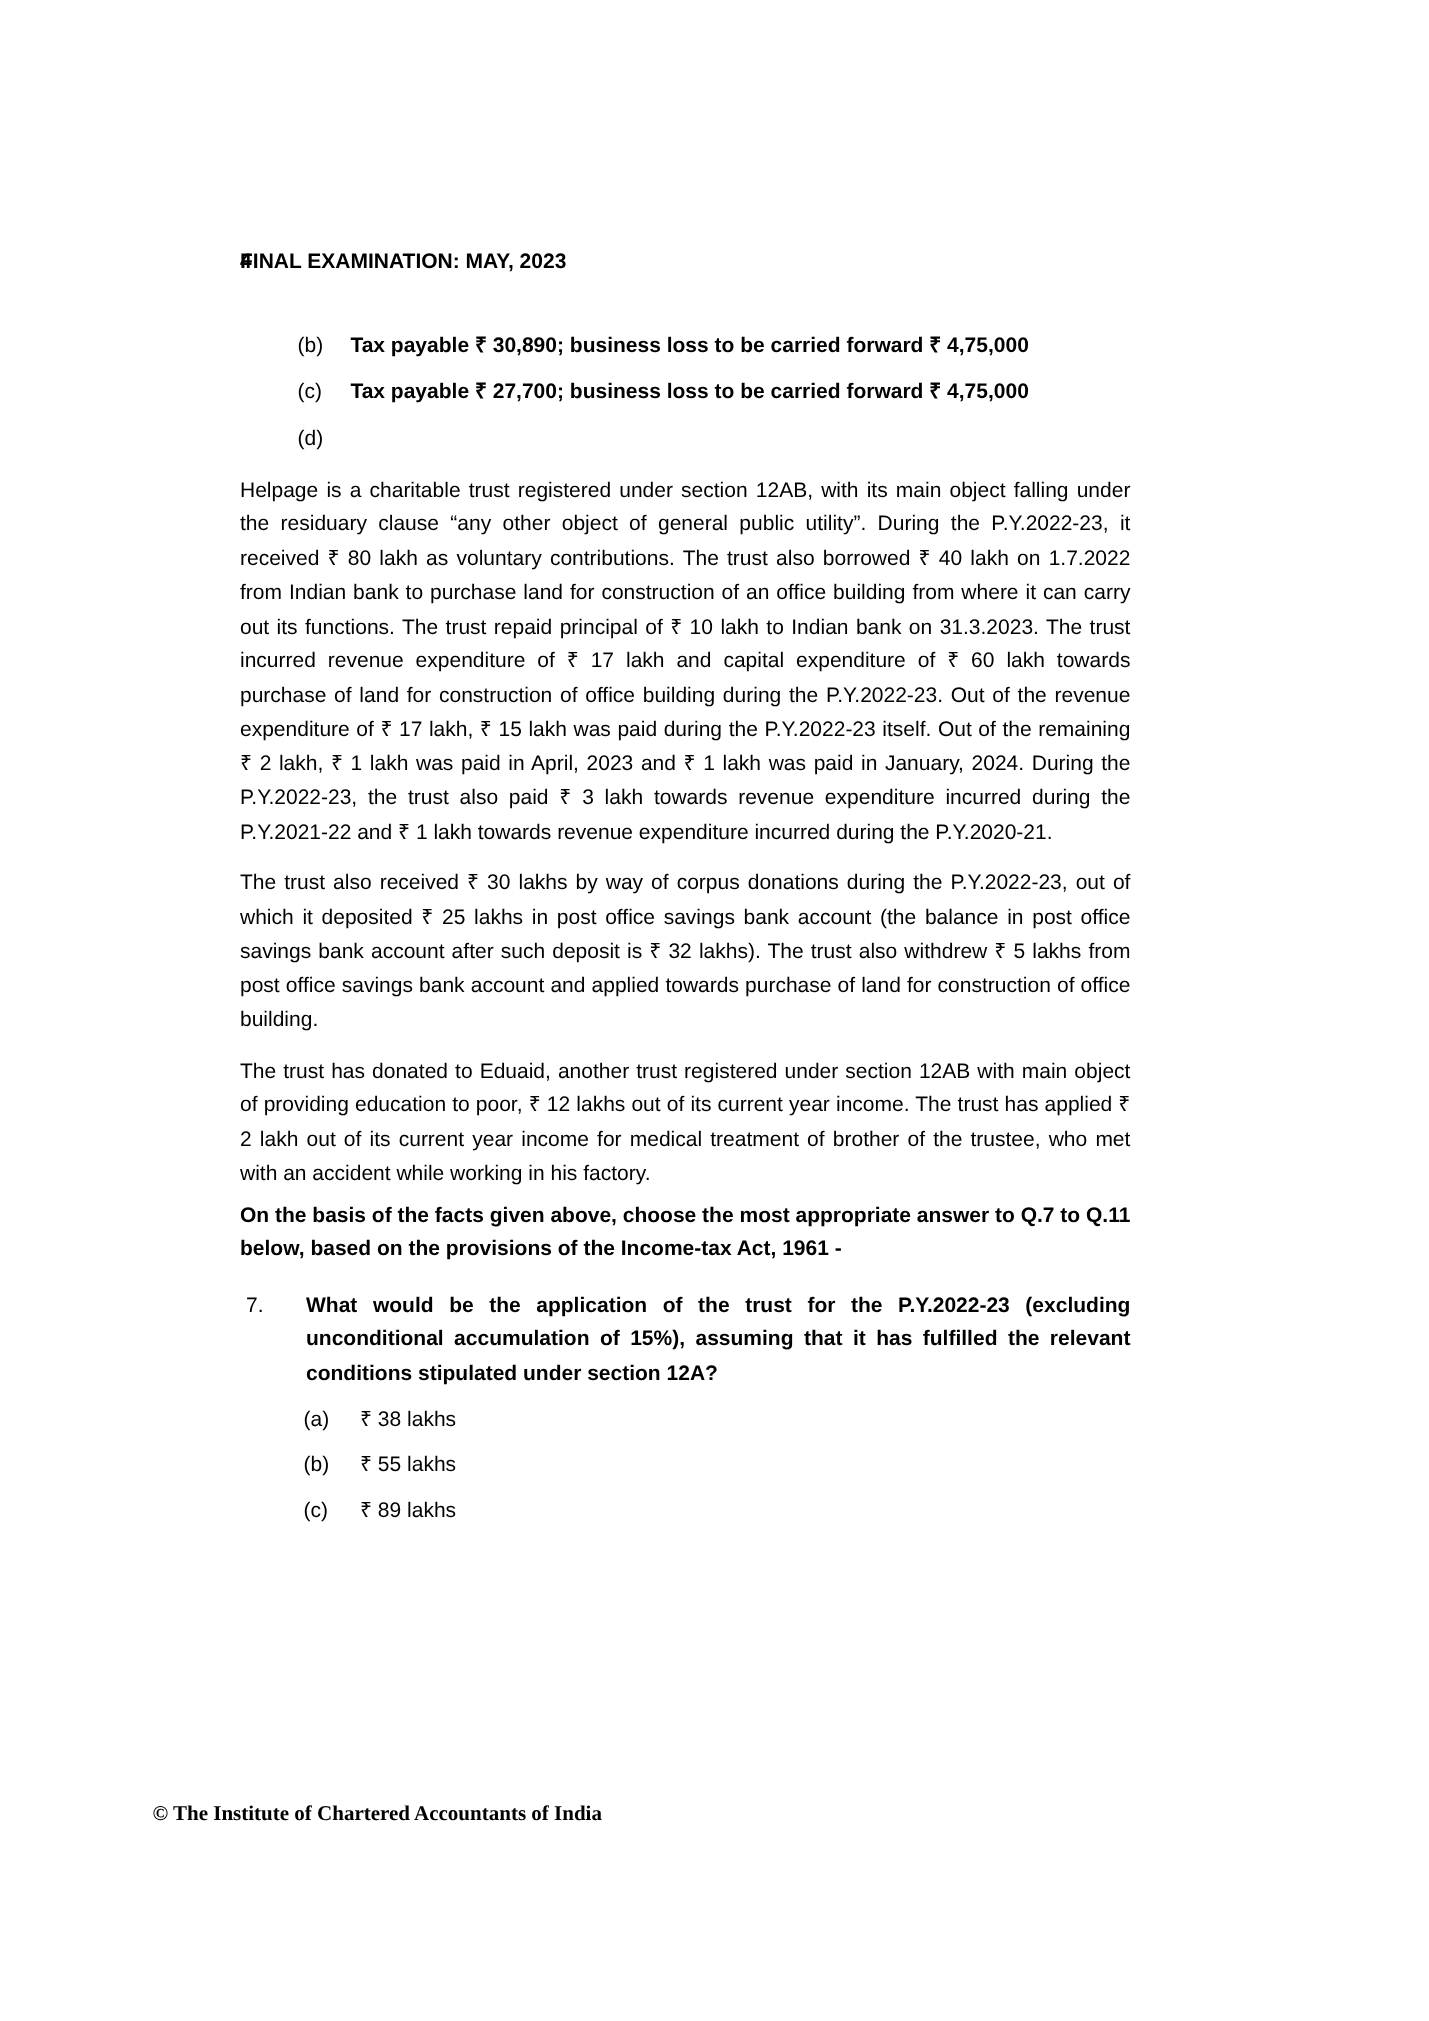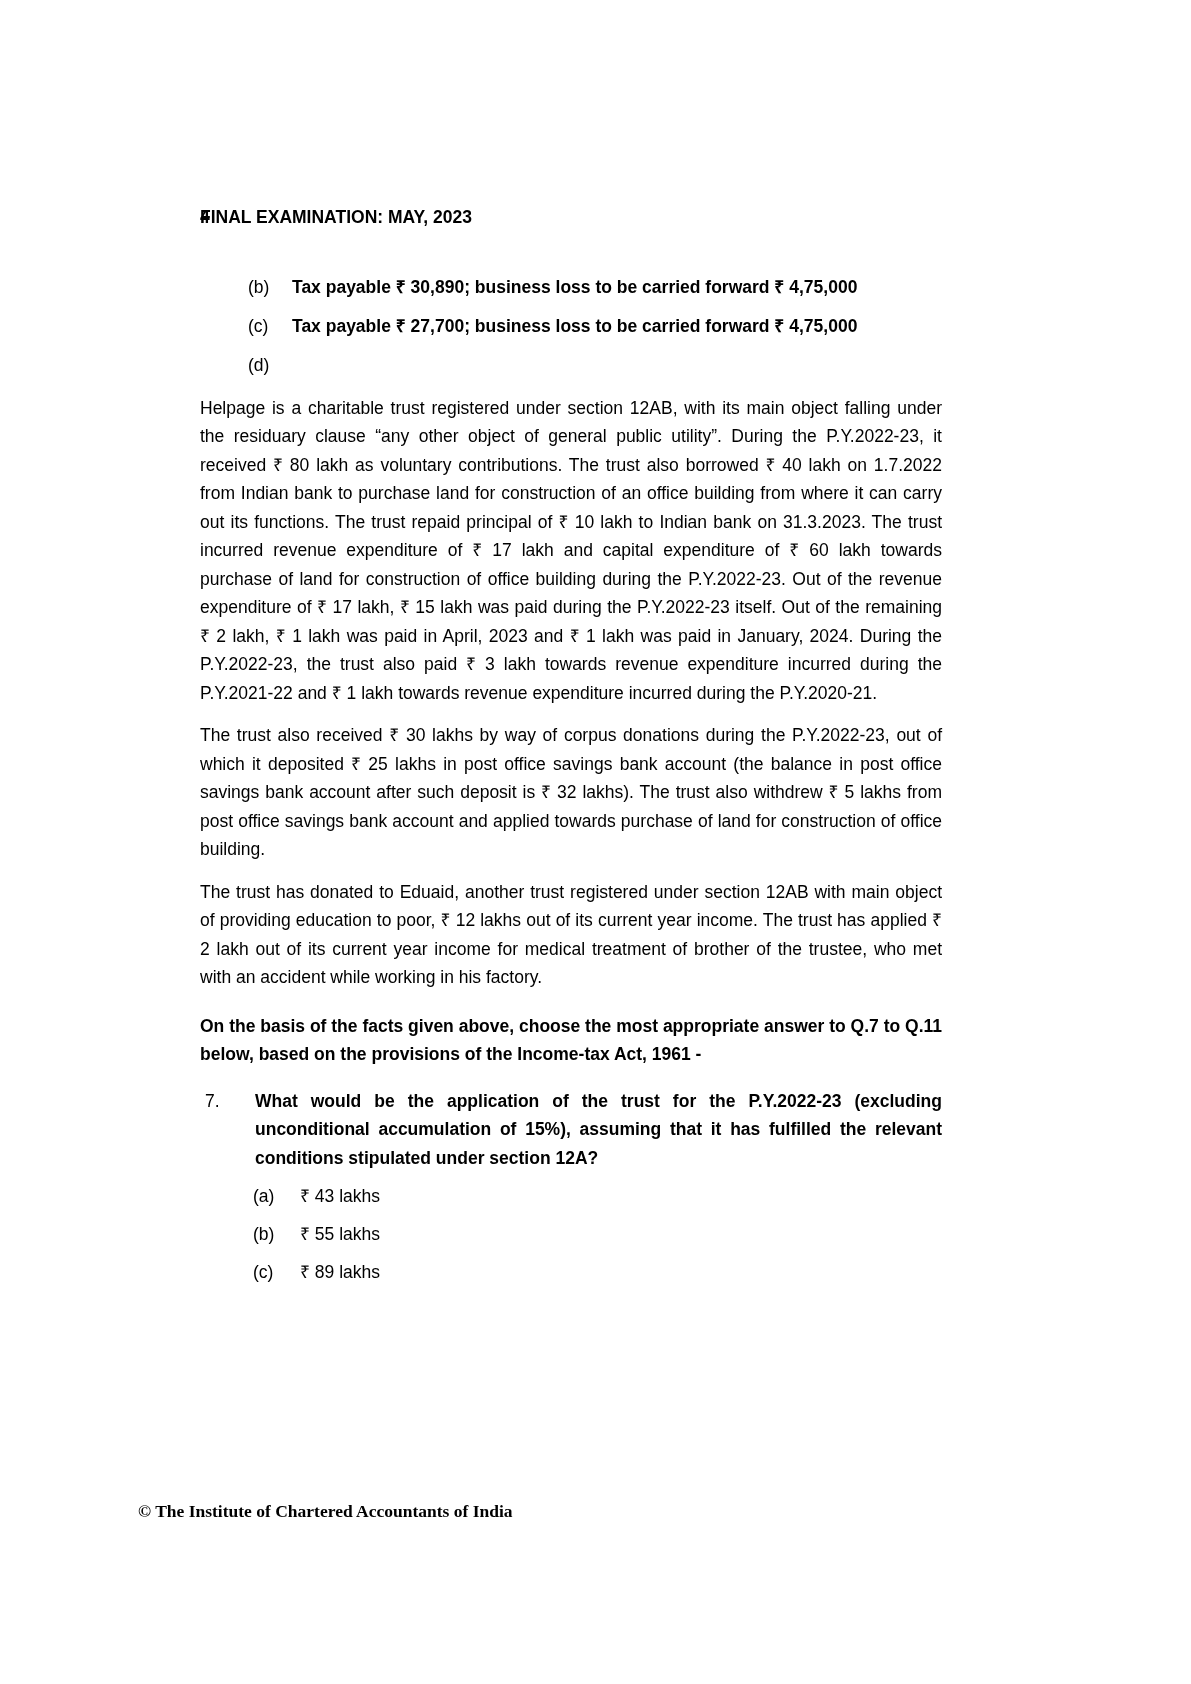--- a/index.html
+++ b/index.html
@@ -57,21 +57,21 @@
     .case-title {
       font-weight: bold;
       margin-top: 17px;
     }
     .para {
       margin-top: 14px;
       text-align: justify;
     }
     .instruction {
       font-weight: bold;
-      margin-top: 20px;
+      margin-top: 6px;
       text-align: justify;
     }
     .question {
       display: flex;
       margin-top: 18px;
     }
     .q-number {
       flex: 0 0 55px;
       width: 55px;
       padding-left: 5px;
@@ -88,21 +88,21 @@
       display: flex;
       padding-left: 53px;
       margin-top: 9.5px;
     }
     .q-option .opt-label {
       width: 47px;
       flex: 0 0 47px;
     }
     .footer {
       position: absolute;
-      left: 138px;
+      left: 127px;
       top: 1501px;
       font-family: "Liberation Serif", serif;
       font-weight: bold;
       font-size: 17.5px;
     }
   </style>
 </head>
 <body>
 
 <div class="page">
@@ -138,21 +138,21 @@
     <div class="instruction">On the basis of the facts given above, choose the most appropriate answer to Q.7 to Q.11 below, based on the provisions of the Income-tax Act, 1961 -</div>
 
     <div class="question">
       <span class="q-number">7.</span>
       <span class="q-text">What would be the application of the trust for the P.Y.2022-23 (excluding unconditional accumulation of 15%), assuming that it has fulfilled the relevant conditions stipulated under section 12A?</span>
     </div>
 
     <div class="q-options">
       <div class="q-option">
         <span class="opt-label">(a)</span>
-        <span class="opt-text">₹ 43 lakhs</span>
+        <span class="opt-text">₹ 38 lakhs</span>
       </div>
       <div class="q-option">
         <span class="opt-label">(b)</span>
         <span class="opt-text">₹ 55 lakhs</span>
       </div>
       <div class="q-option">
         <span class="opt-label">(c)</span>
         <span class="opt-text">₹ 89 lakhs</span>
       </div>
     </div>

